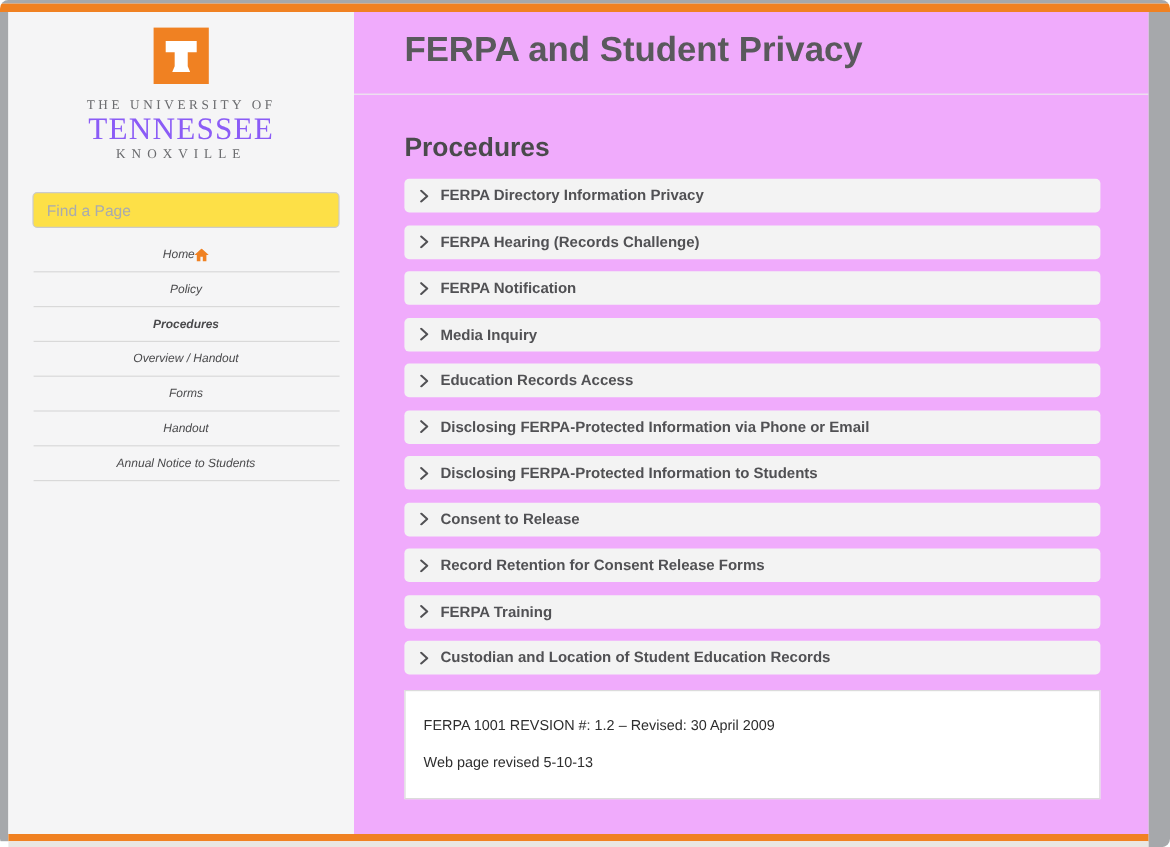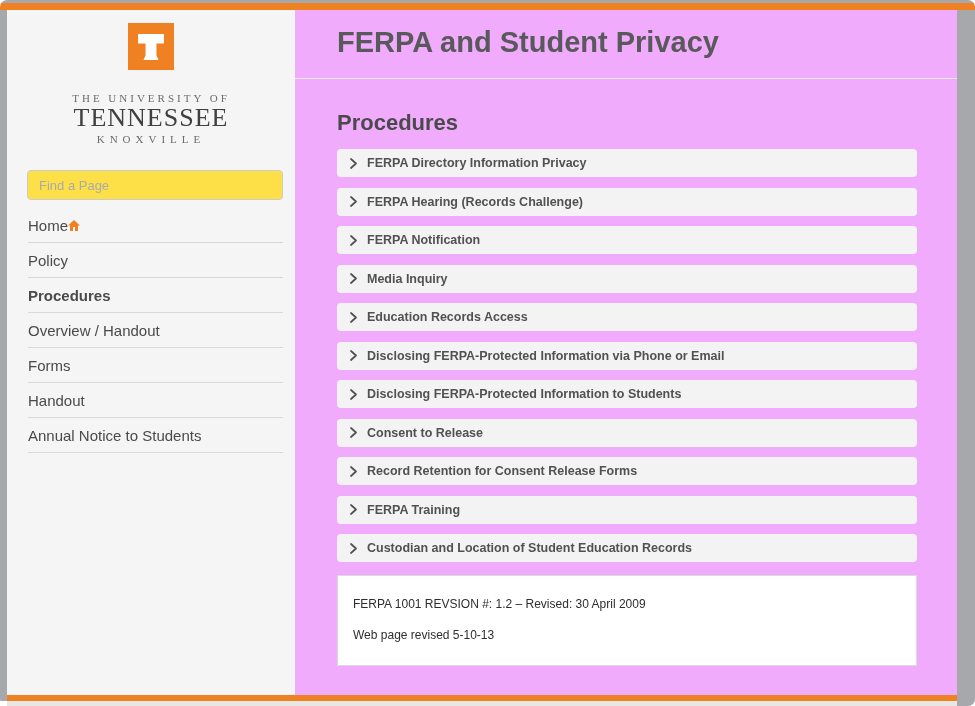--- a/index.html
+++ b/index.html
@@ -24,45 +24,45 @@
     position:absolute; left:7px; top:10px; width:288px; bottom:11px;
     background:#f5f5f6;
   }
   .logo-block { text-align:center; padding-top:13px; color:#66676a; }
   .logo-t {
     width:46px; height:47px; margin:0 auto; background:#f08122;
     display:flex; align-items:center; justify-content:center;
   }
   .logo-t svg { display:block; }
   .logo-line1 {
-    margin-top:22px; font-family:"Liberation Serif", serif;
+    margin-top:12px; font-family:"Liberation Serif", serif;
     font-size:11px; letter-spacing:3px; color:#6a6b6e;
   }
   .logo-line2 {
     font-family:"Liberation Serif", serif; font-size:26px;
-    letter-spacing:1px; color:#404040; line-height:1.05;
+    letter-spacing:1px; color:#8b5cf6; line-height:1.05;
   }
   .logo-line3 {
     font-family:Liberation Serif, serif; font-size:11px;
     letter-spacing:5px; color:#6a6b6e; margin-top:2px;
   }
   .search-wrap { margin:25px 12px 6px 20px; }
   .search-wrap input {
     box-sizing:border-box; width:256px; height:30px;
     border:1px solid #cbcbcb; border-radius:4px;
     padding:0 11px; font-size:13px; color:#555;
     background:#fde047; outline:none;
     font-family:"Liberation Sans", sans-serif;
   }
   .search-wrap input::placeholder { color:#a9abae; }
   .nav { margin:8px 12px 0 21px; }
   .nav-item {
-    display:flex; align-items:center; justify-content:flex-start;
+    display:flex; align-items:center; justify-content:center;
     padding:9px 1px 8px 0; border-bottom:1px solid #d9d9d9;
-    font-size:15px; color:#4a4a4c; cursor:pointer;
+    font-size:10px; color:#4a4a4c; cursor:pointer;font-style:italic;
   }
   .nav-item.current .nav-label { font-weight:bold; }
   .home-icon svg { display:block; }
 
   
   .main {
     position:absolute; left:295px; top:10px; right:18px; bottom:11px;
     background:#f0abfc; overflow:hidden;
   }
   .page-title {

